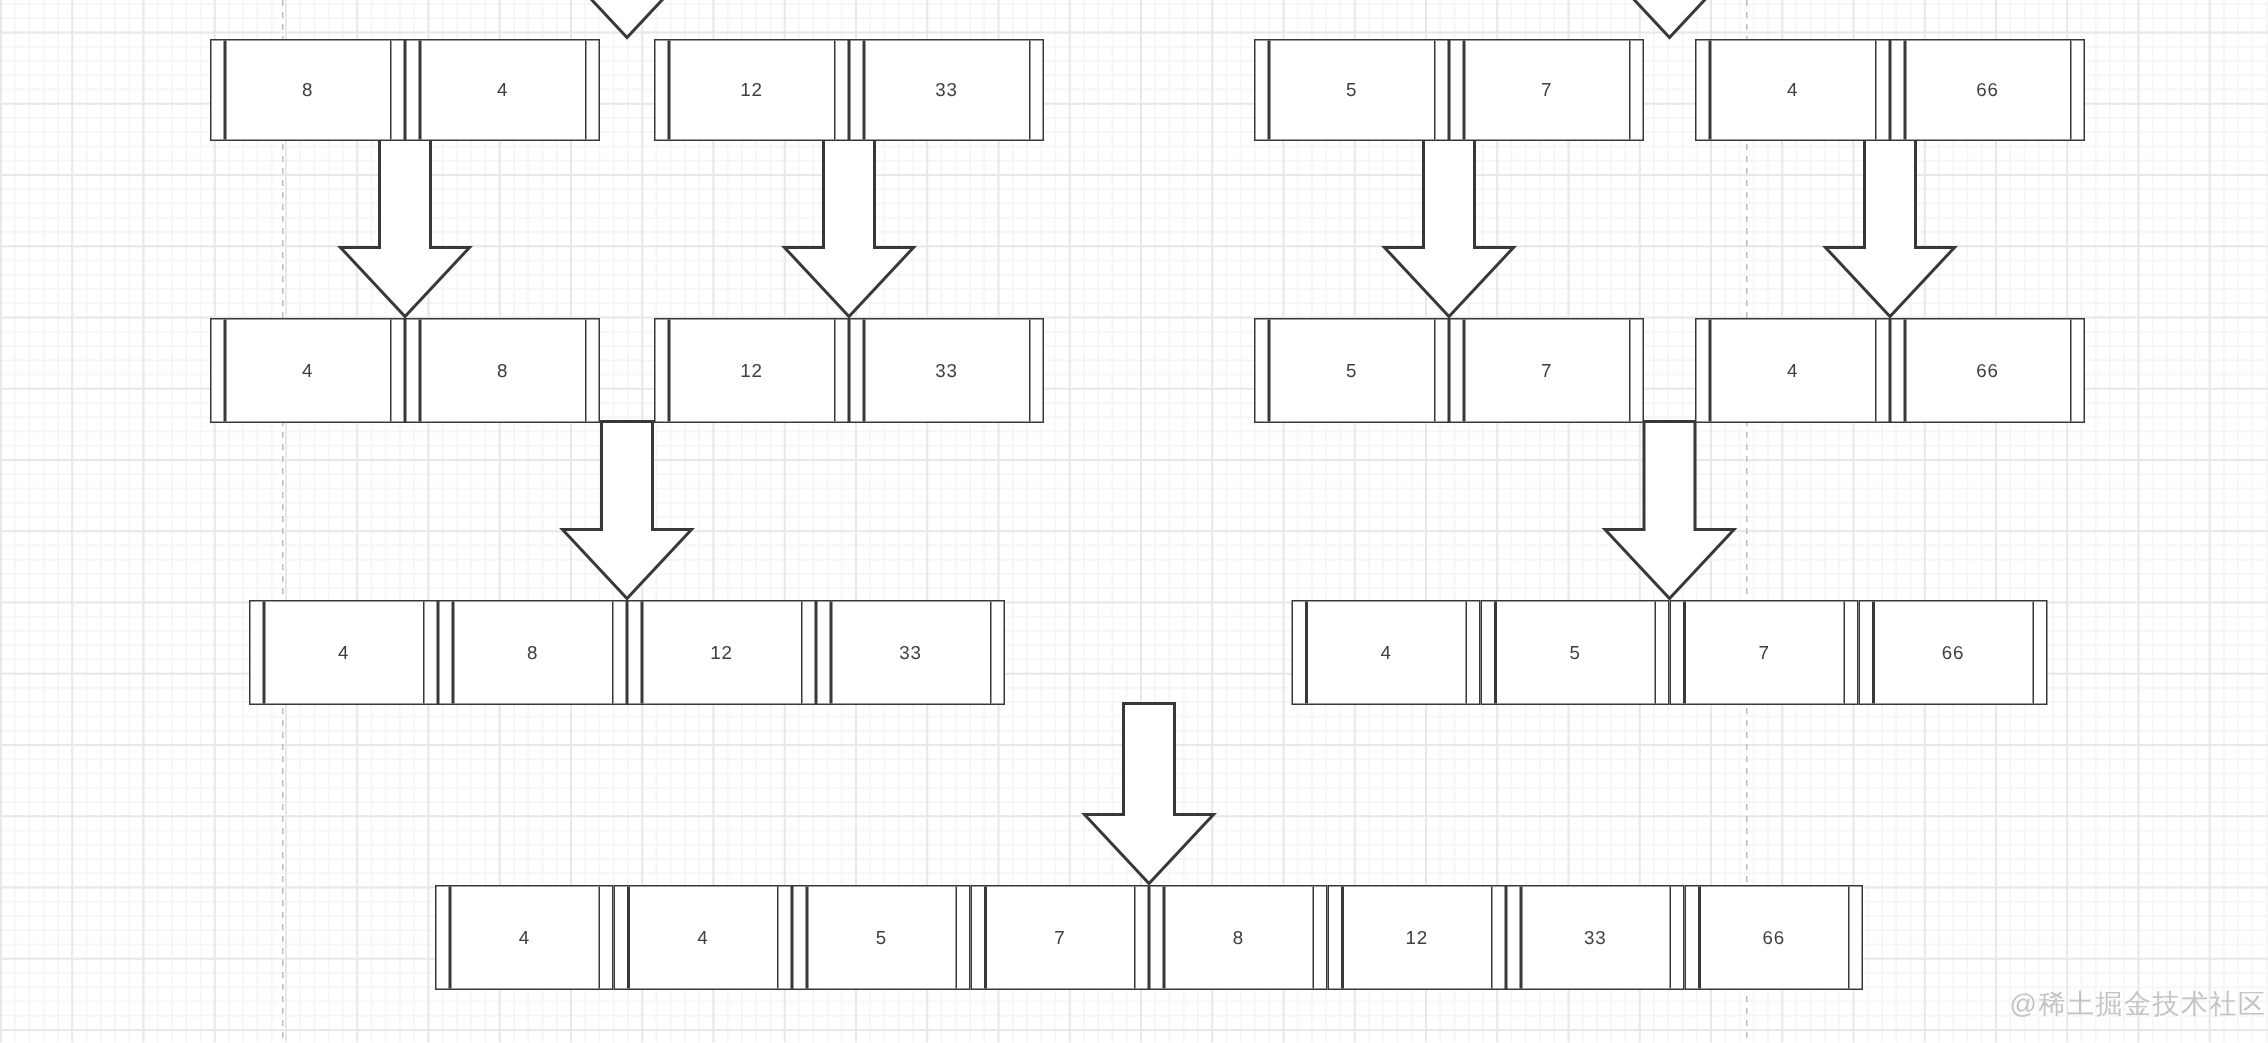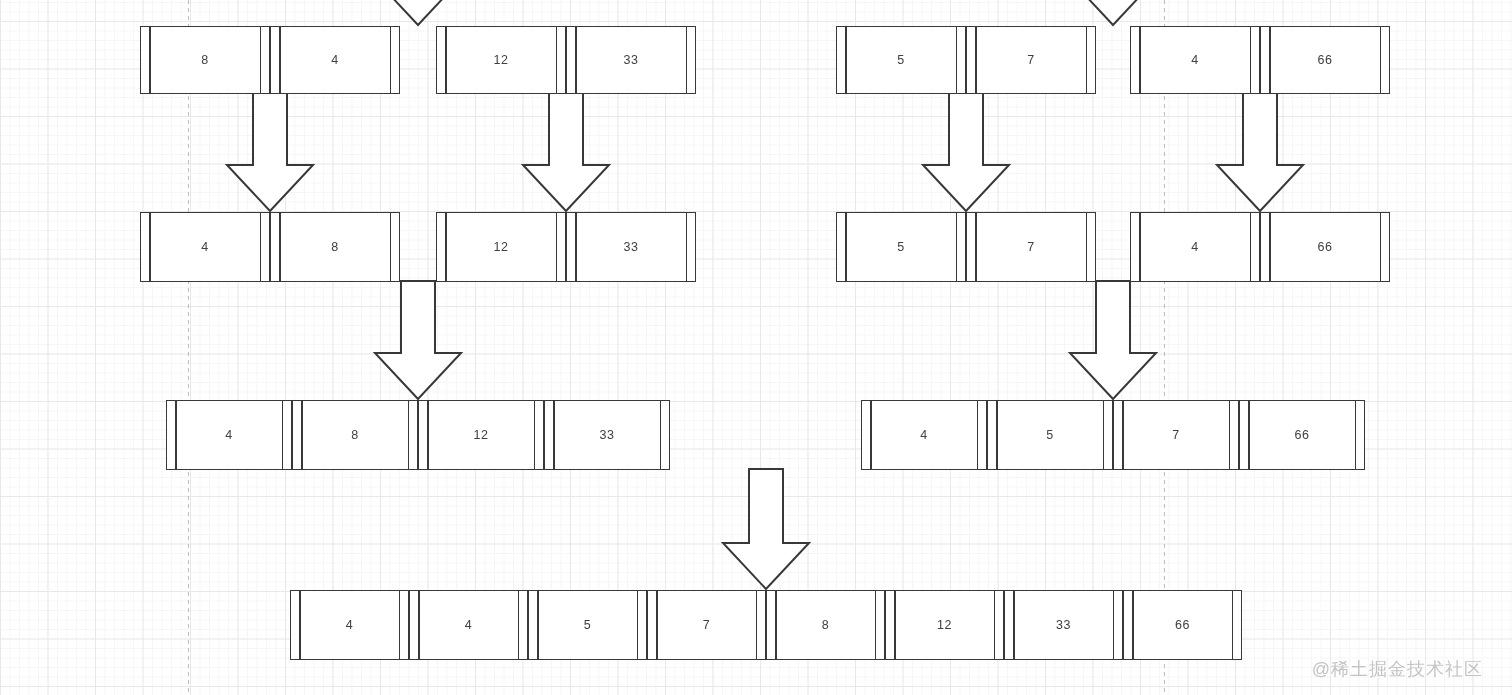--- a/index.html
+++ b/index.html
@@ -30,21 +30,21 @@
   .cell::before,.cell::after{
     content:"";position:absolute;top:0;bottom:0;width:1.5px;background:#383838;
   }
   .cell::before{left:8px;}
   .cell::after{right:8px;}
   .val{
     font-size:12.5px;color:#404040;letter-spacing:0.5px;
     user-select:none;
   }
   #watermark{
-    position:absolute;right:29px;bottom:14px;
+    position:absolute;right:1px;bottom:14px;
     font-size:18px;color:#c4c4c4;letter-spacing:1px;
   }
 </style>
 </head>
 <body>
 
 <div id="canvas">
 
   <svg id="arrow-layer" viewBox="0 0 1512 695" xmlns="http://www.w3.org/2000/svg">
 

